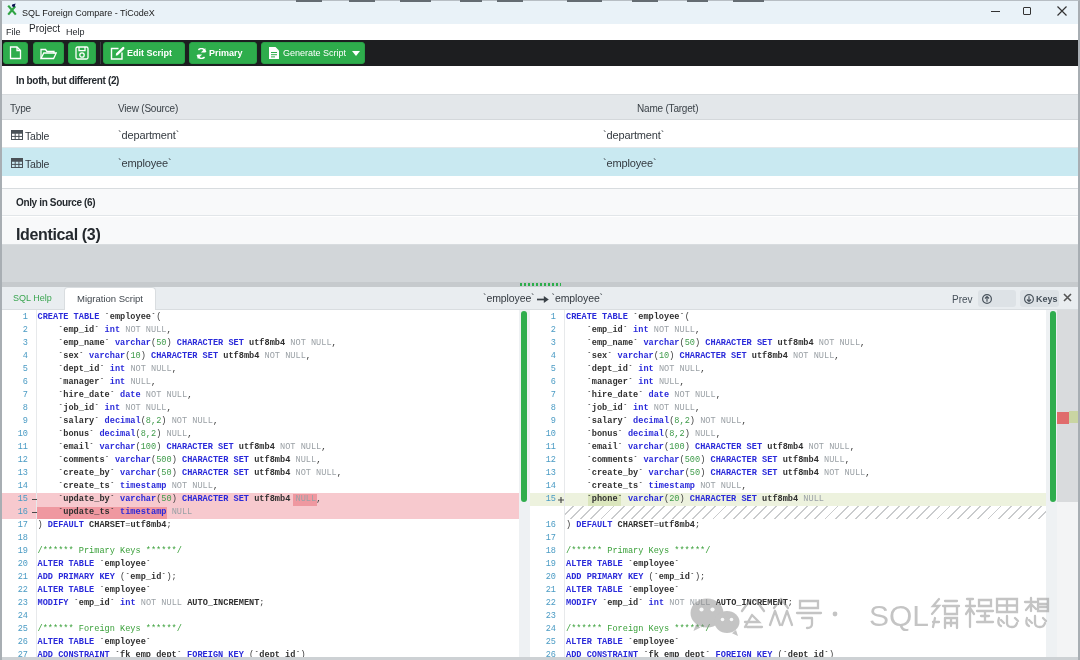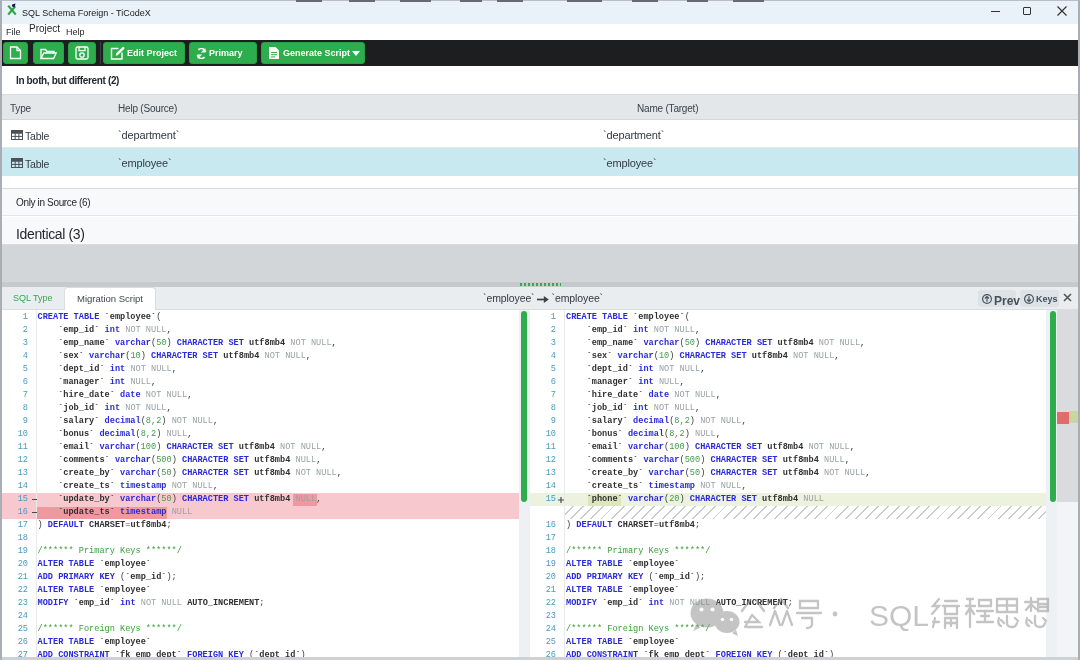--- a/index.html
+++ b/index.html
@@ -14,21 +14,21 @@
 .c{color:#3aa03a}
 </style></head><body>
 
 <div class="abs" style="left:0;top:0;width:1080px;height:660px;border-left:2px solid #a8aeb3;border-right:2px solid #a8aeb3;border-top:1px solid #b7bec4;z-index:50;pointer-events:none"></div>
 <div class="abs" style="left:0;top:0;width:1080px;height:24px;background:#e9f2f8"></div>
 <svg class="abs" style="left:7px;top:3px" width="10" height="13" viewBox="0 0 10 13">
 <path d="M1.2 2.6 L8.8 11.6" stroke="#2fa444" stroke-width="2.2"></path>
 <path d="M8.2 3.2 L1.2 11.6" stroke="#2fa444" stroke-width="2.2"></path>
 <path d="M5.2 1.4 L8.6 0.6 L7.4 4.2 L4.8 3.2 Z" fill="#0c1152"></path>
 </svg>
-<div class="abs" style="left:22px;top:7.5px;font-size:9px;color:#1b1b1b">SQL Schema Foreign - TiCodeX</div>
+<div class="abs" style="left:22px;top:7.5px;font-size:9px;color:#1b1b1b">SQL Foreign Compare - TiCodeX</div>
 <div class="abs" style="left:991px;top:11px;width:9px;height:1.2px;background:#333"></div>
 <div class="abs" style="left:1023px;top:7px;width:8px;height:8px;border:1.2px solid #333;border-radius:1px"></div>
 <svg class="abs" style="left:1057px;top:6px" width="10" height="10" viewBox="0 0 10 10">
 <path d="M0.5 0.5 L9.5 9.5 M9.5 0.5 L0.5 9.5" stroke="#333" stroke-width="1.2"></path>
   </svg>
 <div class="abs" style="left:296px;top:0;width:26px;height:1.5px;background:#646c72;z-index:60"></div>
 <div class="abs" style="left:349px;top:0;width:26px;height:1.5px;background:#646c72;z-index:60"></div>
 <div class="abs" style="left:400px;top:0;width:31px;height:1.5px;background:#646c72;z-index:60"></div>
 <div class="abs" style="left:460px;top:0;width:22px;height:1.5px;background:#646c72;z-index:60"></div>
 <div class="abs" style="left:497px;top:0;width:26px;height:1.5px;background:#646c72;z-index:60"></div>
@@ -58,83 +58,83 @@
   </svg>
 <svg class="abs" style="left:75px;top:46px" width="14" height="14" viewBox="0 0 14 14">
 <rect x="1" y="1" width="12" height="12" rx="1.5" fill="none" stroke="#fff" stroke-width="1.3"></rect>
 <path d="M4 1 v3.6 h6 V1" fill="none" stroke="#fff" stroke-width="1.3"></path>
 <circle cx="7" cy="9" r="2.2" fill="none" stroke="#fff" stroke-width="1.3"></circle>
   </svg>
 <svg class="abs" style="left:110px;top:46px" width="16" height="14" viewBox="0 0 16 14">
 <path d="M8.5 2.5 H1.5 v10.5 h10.5 V6.5" fill="none" stroke="#fff" stroke-width="1.4"></path>
 <path d="M5.8 9.8 l1.9-0.5 6.4-6.4 a1.05 1.05 0 0 0-1.7-1.7 l-6.4 6.4 z" fill="#fff"></path>
   </svg>
-<div class="abs" style="left:127px;top:48px;font-size:9px;font-weight:bold;color:#fff">Edit Project</div>
+<div class="abs" style="left:127px;top:48px;font-size:9px;font-weight:bold;color:#fff">Edit Script</div>
 <svg class="abs" style="left:196px;top:48px" width="11" height="11" viewBox="0 0 11 11">
 <path d="M1.3 6.8 a4.3 4.3 0 0 0 7.3 2.3 M9.7 4.2 a4.3 4.3 0 0 0-7.3-2.3" fill="none" stroke="#fff" stroke-width="1.5"></path>
 <path d="M9.3 0 v4.4 h-4.4 z" fill="#fff"></path>
     <path d="M1.7 11 v-4.4 h4.4 z" fill="#fff"></path>
   </svg>
 <div class="abs" style="left:209px;top:48px;font-size:9px;font-weight:bold;color:#fff">Primary</div>
 <svg class="abs" style="left:268px;top:46px" width="12" height="14" viewBox="0 0 12 14">
 <path d="M1 1 h6.5 l3.5 3.5 v8.5 h-10 z" fill="#fff"></path>
 <path d="M3 6.5 h6 M3 8.7 h6 M3 10.9 h4" stroke="#2ead4c" stroke-width="1"></path>
   </svg>
-<div class="abs" style="left:283px;top:48px;font-size:9px;font-weight:bold;color:#fff">Generate Script</div>
+<div class="abs" style="left:283px;top:48px;font-size:9px;font-weight:normal;color:#fff">Generate Script</div>
 <svg class="abs" style="left:352px;top:51px" width="8" height="5" viewBox="0 0 8 5">
     <path d="M0 0 h8 l-4 5 z" fill="#fff"></path>
   </svg>
 <div class="abs" style="left:0;top:66px;width:1080px;height:29px;background:#fff;border-bottom:1px solid #d8dcdf"></div>
 <div class="abs" style="left:16px;top:74.5px;font-size:10px;letter-spacing:-0.35px;font-weight:bold;color:#24292e">In both, but different (2)</div>
 <div class="abs" style="left:0;top:95px;width:1080px;height:25px;background:#e3e7ea;border-bottom:1px solid #d4d8db"></div>
 <div class="abs" style="left:10px;top:103px;font-size:10px;letter-spacing:-0.2px;color:#3b4248">Type</div>
-<div class="abs" style="left:118px;top:103px;font-size:10px;letter-spacing:-0.2px;color:#3b4248">Help (Source)</div>
+<div class="abs" style="left:118px;top:103px;font-size:10px;letter-spacing:-0.2px;color:#3b4248">View (Source)</div>
 <div class="abs" style="left:637px;top:103px;font-size:10px;letter-spacing:-0.2px;color:#3b4248">Name (Target)</div>
 <div class="abs" style="left:0;top:120px;width:1080px;height:28px;background:#fff;border-bottom:1px solid #e4e8eb"></div>
 <svg class="abs" style="left:10.5px;top:130px" width="12" height="10" viewBox="0 0 12 10">
 <rect x="0.5" y="0.5" width="11" height="9" fill="none" stroke="#4a5157" stroke-width="1"></rect>
 <path d="M0.5 3.2 h11 M0.5 6.4 h11 M4.2 3.2 v6.3 M7.9 3.2 v6.3" stroke="#4a5157" stroke-width="1"></path>
 <rect x="0.5" y="0.5" width="11" height="2.7" fill="#4a5157"></rect>
   </svg>
 <div class="abs" style="left:25px;top:129.5px;font-size:10.5px;letter-spacing:-0.2px;color:#343a40">Table</div>
 <div class="abs" style="left:118px;top:129px;font-size:11px;letter-spacing:-0.15px;color:#343a40">`department`</div>
 <div class="abs" style="left:603px;top:129px;font-size:11px;letter-spacing:-0.15px;color:#343a40">`department`</div>
 <div class="abs" style="left:0;top:148px;width:1080px;height:28px;background:#c9e9f1"></div>
 <svg class="abs" style="left:10.5px;top:158px" width="12" height="10" viewBox="0 0 12 10">
 <rect x="0.5" y="0.5" width="11" height="9" fill="none" stroke="#4a5157" stroke-width="1"></rect>
 <path d="M0.5 3.2 h11 M0.5 6.4 h11 M4.2 3.2 v6.3 M7.9 3.2 v6.3" stroke="#4a5157" stroke-width="1"></path>
 <rect x="0.5" y="0.5" width="11" height="2.7" fill="#4a5157"></rect>
   </svg>
 <div class="abs" style="left:25px;top:157.5px;font-size:10.5px;letter-spacing:-0.2px;color:#343a40">Table</div>
 <div class="abs" style="left:118px;top:157px;font-size:11px;letter-spacing:-0.15px;color:#343a40">`employee`</div>
 <div class="abs" style="left:603px;top:157px;font-size:11px;letter-spacing:-0.15px;color:#343a40">`employee`</div>
 <div class="abs" style="left:0;top:188px;width:1080px;height:28px;background:#f8f9fa;border-top:1px solid #d8dcdf;border-bottom:1px solid #e2e6e9"></div>
-<div class="abs" style="left:16px;top:196.5px;font-size:10px;letter-spacing:-0.35px;font-weight:normal;color:#24292e">Only in Source (6)</div>
+<div class="abs" style="left:16px;top:196.5px;font-size:10px;letter-spacing:-0.35px;font-weight:bold;color:#24292e">Only in Source (6)</div>
 <div class="abs" style="left:0;top:217px;width:1080px;height:28px;background:#f8f9fa;border-bottom:1px solid #d8dcdf"></div>
-<div class="abs" style="left:16px;top:225.5px;font-size:14px;letter-spacing:-0.35px;font-weight:normal;color:#24292e">Identical (3)</div>
+<div class="abs" style="left:16px;top:225.5px;font-size:16px;letter-spacing:-0.35px;font-weight:bold;color:#24292e">Identical (3)</div>
 <div class="abs" style="left:0;top:245px;width:1080px;height:37px;background:#d2d6d9"></div>
 <div class="abs" style="left:0;top:282px;width:1080px;height:5px;background:#c6cacd"></div>
 <div class="abs" style="left:520px;top:283px;width:41px;height:3px;background:repeating-linear-gradient(90deg,#2ead4c 0,#2ead4c 2px,transparent 2px,transparent 4px)"></div>
 <div class="abs" style="left:0;top:287px;width:1080px;height:23px;background:#e9edf0;border-bottom:1px solid #d9dde0"></div>
-<div class="abs" style="left:13px;top:293px;font-size:9px;color:#39a550">SQL Type</div>
+<div class="abs" style="left:13px;top:293px;font-size:9px;color:#39a550">SQL Help</div>
 <div class="abs" style="left:64px;top:287px;width:92px;height:23px;background:#fff;border:1px solid #d9dde0;border-bottom:none;border-radius:4px 4px 0 0"></div>
 <div class="abs" style="left:77px;top:293px;font-size:9.5px;color:#40474e">Migration Script</div>
 <div class="abs" style="left:483px;top:292px;font-size:10.5px;letter-spacing:-0.1px;color:#343a40">`employee`</div>
 <div class="abs" style="left:551.5px;top:292px;font-size:10.5px;letter-spacing:-0.1px;color:#343a40">`employee`</div>
 <svg class="abs" style="left:537px;top:295.5px" width="12" height="7" viewBox="0 0 12 7">
     <path d="M0 3.5 h8" stroke="#3a4147" stroke-width="1.7"></path>
     <path d="M6.8 0 l5 3.5 -5 3.5 z" fill="#3a4147"></path>
   </svg>
 <div style="position:absolute;top:290px;height:17px;background:#dde2e6;border-radius:3px;left:978px;width:38px"></div>
 <div style="position:absolute;top:290px;height:17px;background:#dde2e6;border-radius:3px;left:1020px;width:39px"></div>
 <svg class="abs" style="left:982px;top:294px" width="10" height="10" viewBox="0 0 10 10">
 <circle cx="5" cy="5" r="4.4" fill="none" stroke="#4a545e" stroke-width="1.2"></circle>
 <path d="M5 2.3 L5 7.7 M5 2.3 L3 4.5 M5 2.3 L7 4.5" stroke="#4a545e" stroke-width="1.2" fill="none"></path>
   </svg>
-<div class="abs" style="left:994px;top:294px;font-size:12px;color:#46505a;font-weight:bold">Prev</div>
+<div class="abs" style="left:952px;top:294px;font-size:10px;color:#46505a;font-weight:normal">Prev</div>
 <svg class="abs" style="left:1024px;top:294px" width="10" height="10" viewBox="0 0 10 10">
 <circle cx="5" cy="5" r="4.4" fill="none" stroke="#4a545e" stroke-width="1.2"></circle>
 <path d="M5 2.3 L5 7.7 M5 7.7 L3 5.5 M5 7.7 L7 5.5" stroke="#4a545e" stroke-width="1.2" fill="none"></path>
   </svg>
 <div class="abs" style="left:1036px;top:294px;font-size:9px;color:#46505a;font-weight:bold">Keys</div>
 <svg class="abs" style="left:1063px;top:293px" width="9" height="9" viewBox="0 0 9 9">
 <path d="M1 1 L8 8 M8 1 L1 8" stroke="#555" stroke-width="1.6"></path>
   </svg>
 <div class="abs" style="left:0;top:310px;width:1080px;height:350px;background:#fff"></div>
 <div class="abs" style="left:0;top:493px;width:519px;height:26px;background:#f7c9ce"></div>

